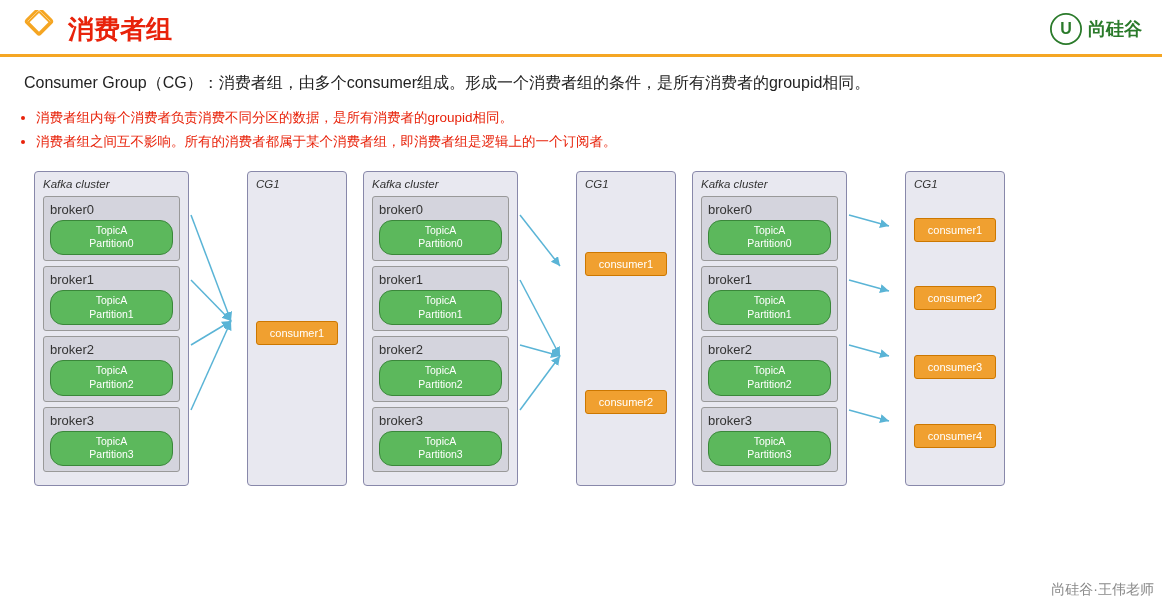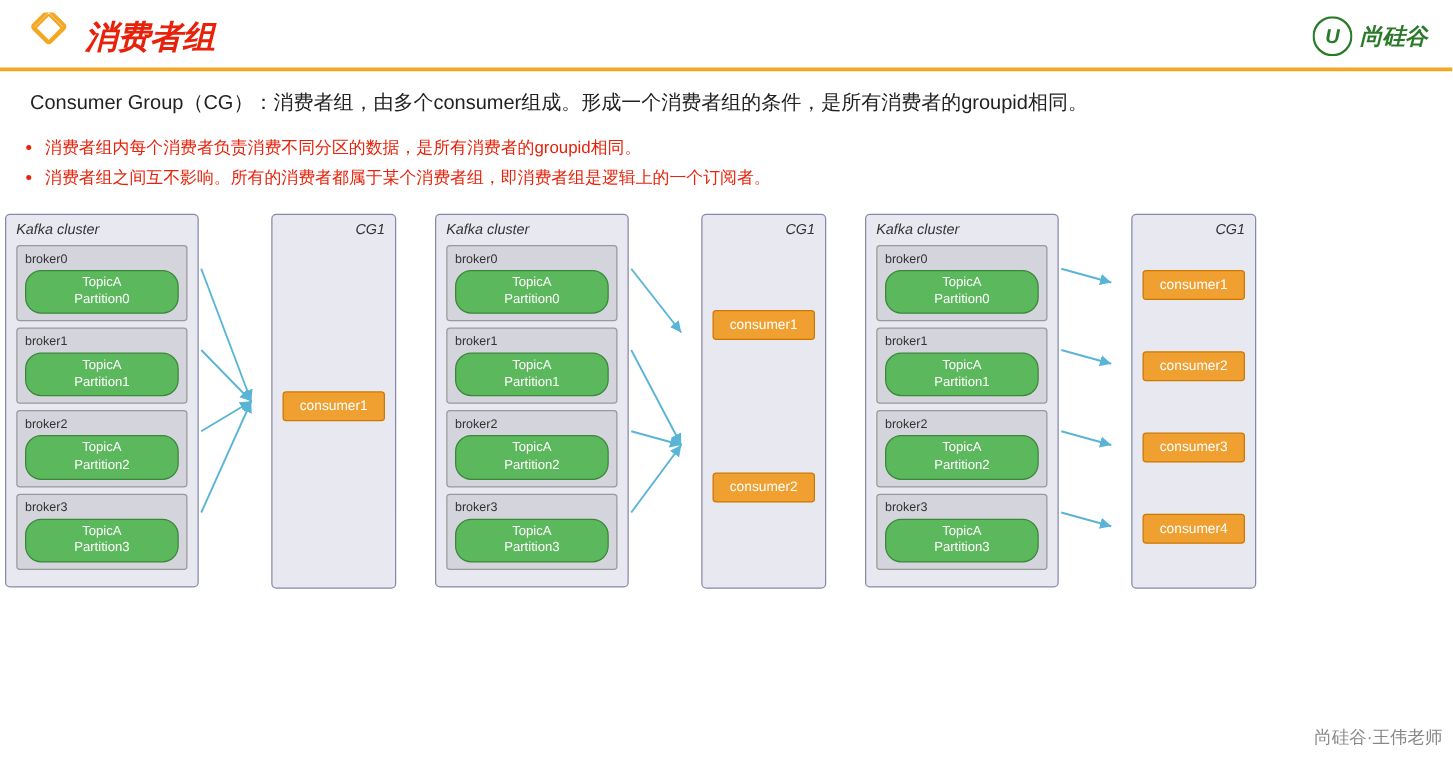--- a/index.html
+++ b/index.html
@@ -9,21 +9,20 @@
       width: 1162px;
       min-height: 607px;
       overflow: hidden;
     }
     .header {
       display: flex;
       align-items: center;
       justify-content: space-between;
       padding: 10px 20px 6px 20px;
       border-bottom: 3px solid #f5a623;
-      font-style: italic;
     }
     .header-left {
       display: flex;
       align-items: center;
       gap: 10px;
     }
     .logo-diamond {
       width: 38px;
       height: 38px;
     }
@@ -57,22 +56,22 @@
     }
     .bullet-list li {
       color: #e8220a;
       font-size: 13.5px;
       line-height: 1.8;
       list-style: disc;
     }
     .diagrams-row {
       display: flex;
       flex-direction: row;
-      gap: 31px;
-      padding: 8px 20px 8px 4px;
+      gap: 16px;
+      padding: 8px 20px 8px 34px;
       align-items: flex-start;
     }
     .diagram-group {
       display: flex;
       flex-direction: row;
       gap: 0px;
       align-items: flex-start;
       position: relative;
     }
     .kafka-cluster-box {
@@ -89,21 +88,21 @@
       font-style: italic;
     }
     .broker-box {
       background: #d4d4dd;
       border: 1px solid #999;
       border-radius: 3px;
       padding: 5px 6px 5px 6px;
       margin-bottom: 5px;
     }
     .broker-label {
-      font-size: 10px;
+      font-size: 13px;
       color: #333;
       margin-bottom: 3px;
     }
     .partition-box {
       background: #5cb85c;
       border: 1px solid #3a873a;
       border-radius: 13px;
       color: #fff;
       font-size: 10.5px;
       text-align: center;
@@ -116,21 +115,20 @@
       border-radius: 4px;
       padding: 6px 8px 8px 8px;
       min-width: 100px;
       margin-left: 8px;
     }
     .cg-label {
       font-size: 11.5px;
       color: #333;
       margin-bottom: 6px;
       font-style: italic;
-      text-align: right;
     }
     .consumer-box {
       background: #f0a030;
       border: 1px solid #cc7700;
       border-radius: 3px;
       color: #fff;
       font-size: 11px;
       text-align: center;
       padding: 5px 8px;
       margin-bottom: 1px;

